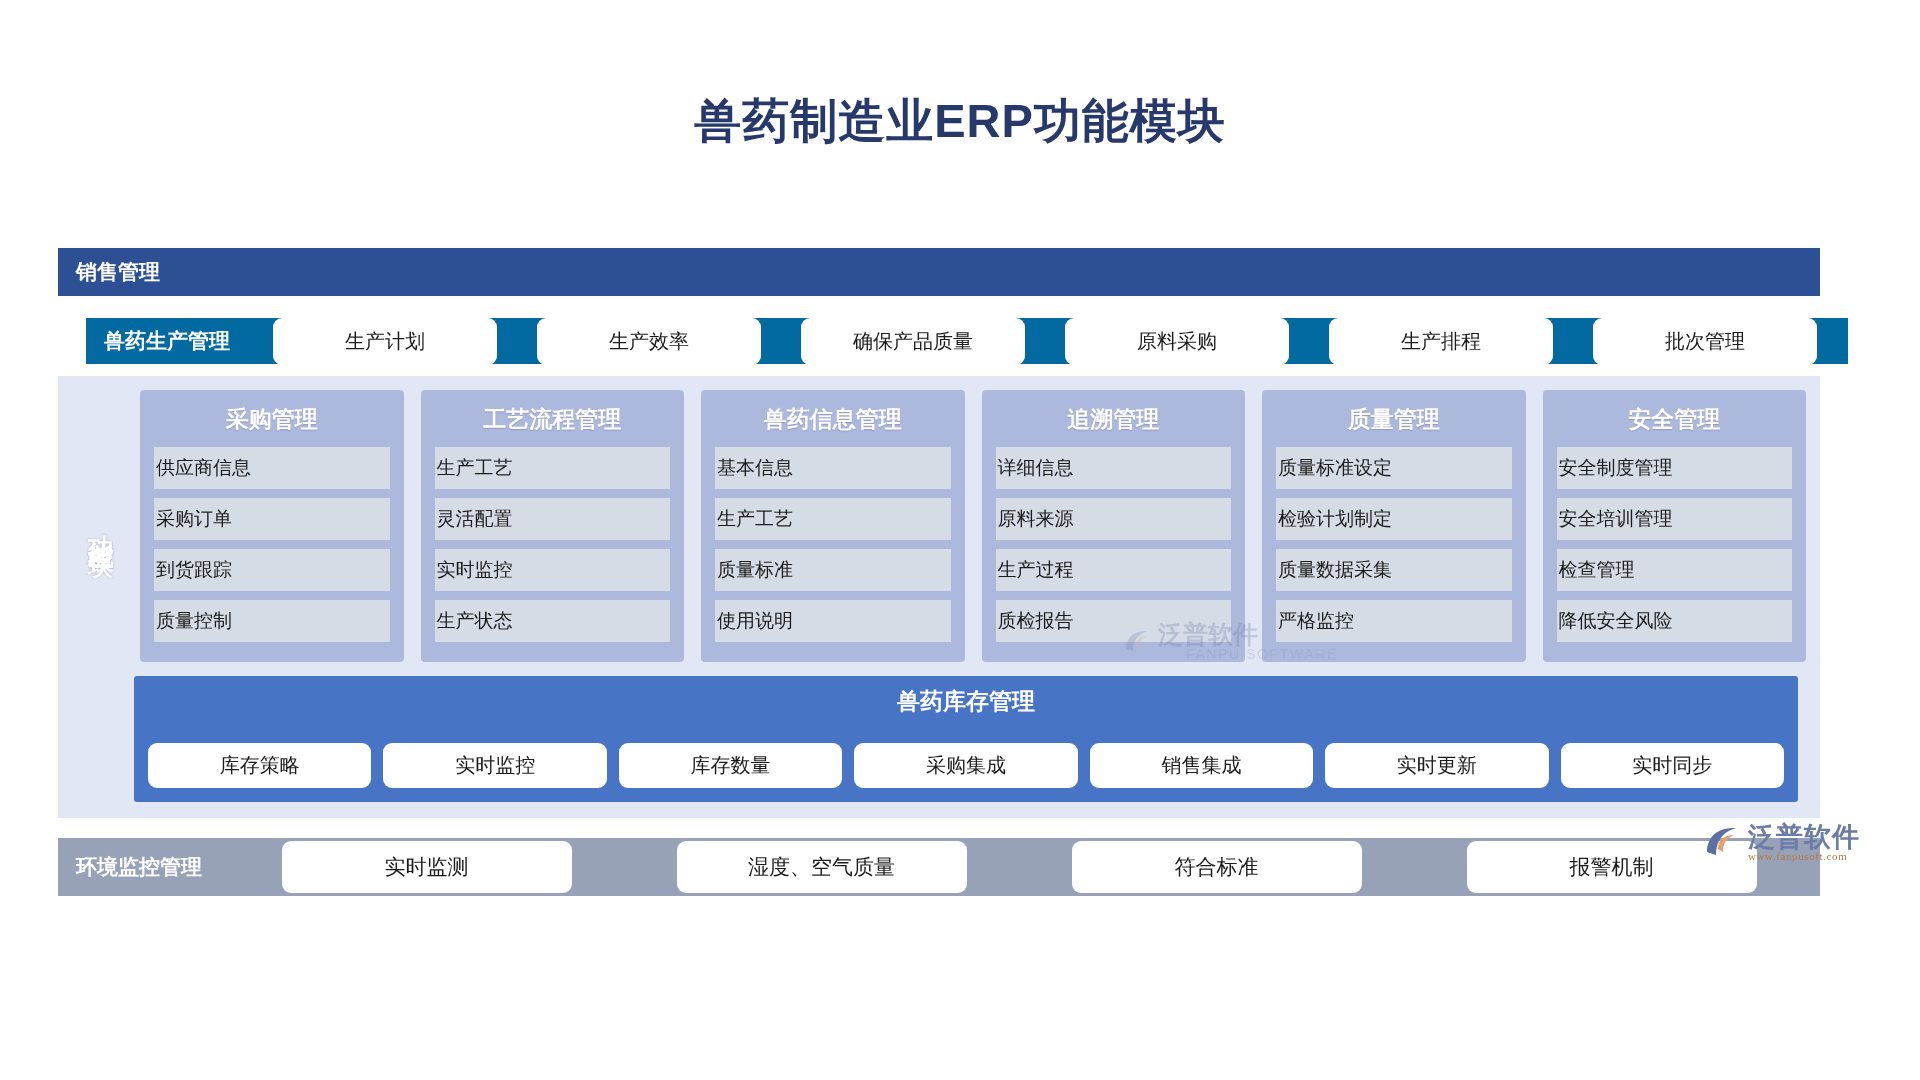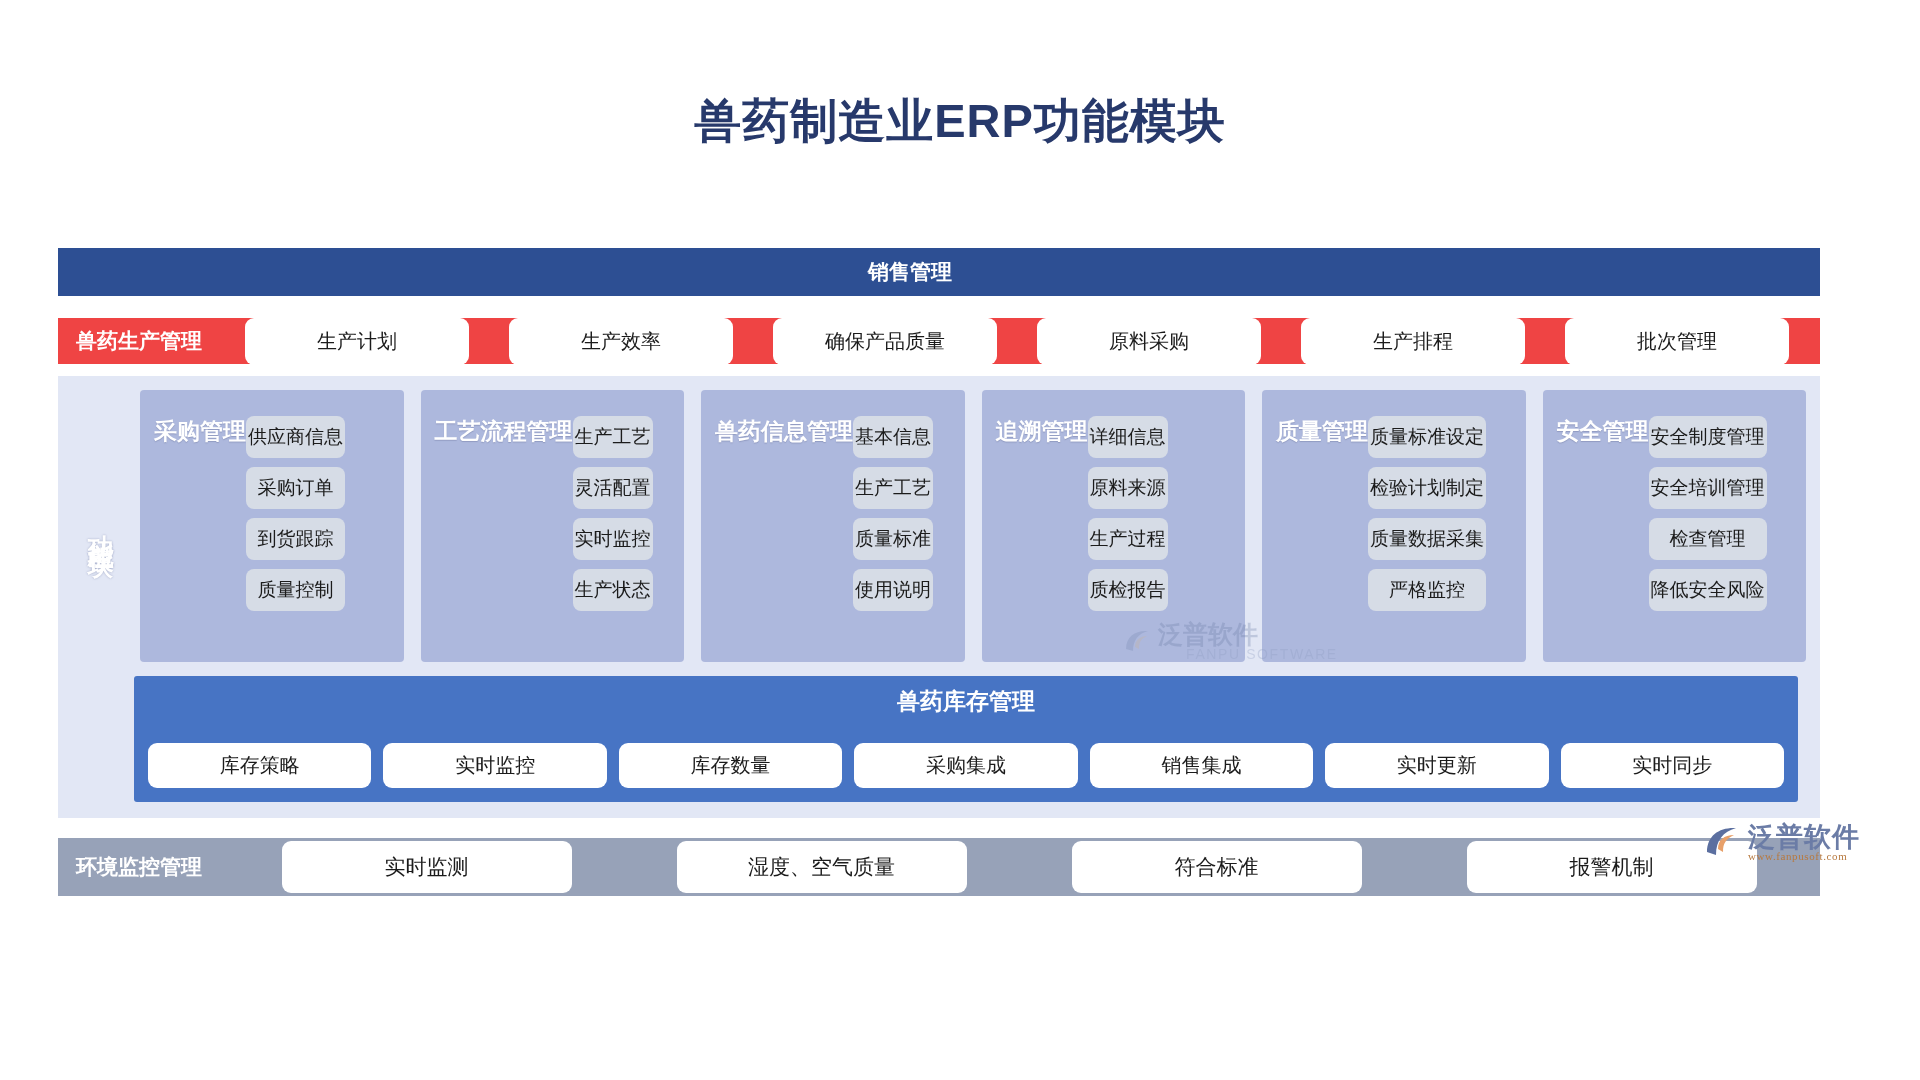--- a/index.html
+++ b/index.html
@@ -34,21 +34,20 @@
   }
 
   
   .band {
     position: absolute;
     left: 58px;
     width: 1762px;
     display: flex;
     align-items: center;
     padding: 0 18px;
-    justify-content: center;
   }
 
   .band-label {
     flex: 0 0 auto;
     color: #ffffff;
     font-weight: bold;
     font-size: 21px;
     white-space: nowrap;
     text-align: left;
   }
@@ -77,21 +76,22 @@
     height: 48px;
     background: #2d4f93;
   }
   #band-sales .band-label { width: 132px; margin-right: 10px; }
   #band-sales .pill-white { width: 340px; }
 
   
   #band-production {
     top: 318px;
     height: 46px;
-    background: #ef4444;
+    background: #0369a1;
+    margin-left: 28px;
   }
   #band-production .band-label { width: 150px; margin-right: 6px; }
   #band-production .pill-white { width: 224px; font-size: 20px; }
 
   
   #modules-panel {
     position: absolute;
     left: 58px;
     top: 376px;
     width: 1762px;
@@ -127,46 +127,47 @@
     flex: 1 1 auto;
     display: flex;
     gap: 17px;
     padding-left: 10px;
   }
 
   .column {
     flex: 1 1 0;
     background: #adb8dd;
     border-radius: 4px;
-    padding: 26px 14px 14px 14px;
-    display: flex;
+    padding: 14px 14px 14px 14px;
+    display: flex;
+    flex-direction: column;
   }
 
   .column-title {
     color: #ffffff;
     font-weight: bold;
     font-size: 23px;
     text-align: center;
     margin-bottom: 12px;
     white-space: nowrap;
     text-shadow: 0 1px 1px rgba(110,120,160,.45);
   }
 
   .column-items {
     display: flex;
     flex-direction: column;
     gap: 9px;
   }
 
   .sub-pill {
     background: #d6dce6;
-    border-radius: 8px;
+    border-radius: 0;
     color: #1b1b1b;
     font-size: 19px;
-    text-align: center;
+    text-align: left;
     padding: 8px 2px;
     white-space: nowrap;
   }
 
   
   #band-inventory {
     margin: 14px 22px 16px 76px;
     background: #4774c4;
     border-radius: 3px;
     padding: 10px 14px 14px 14px;

